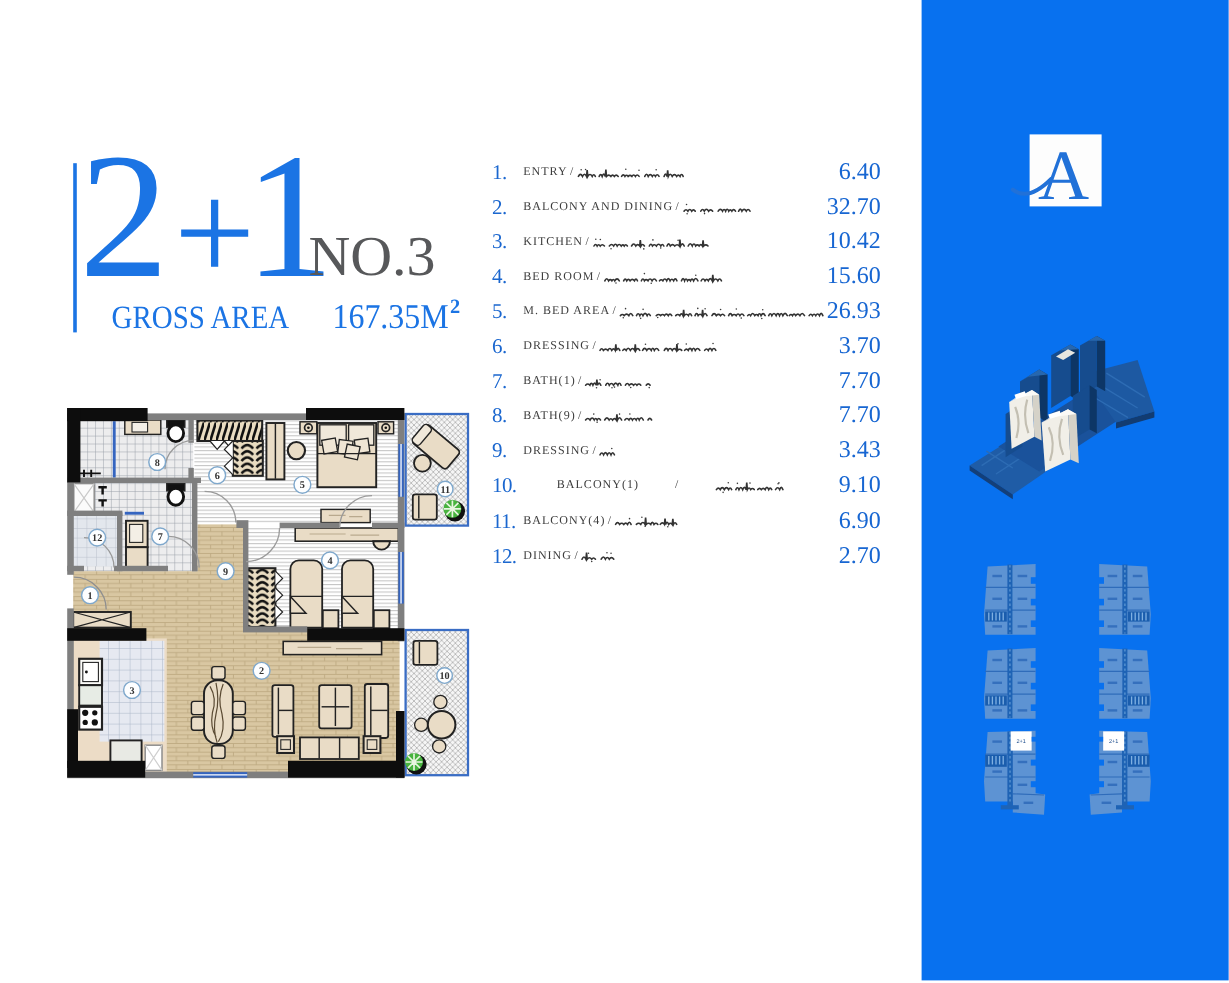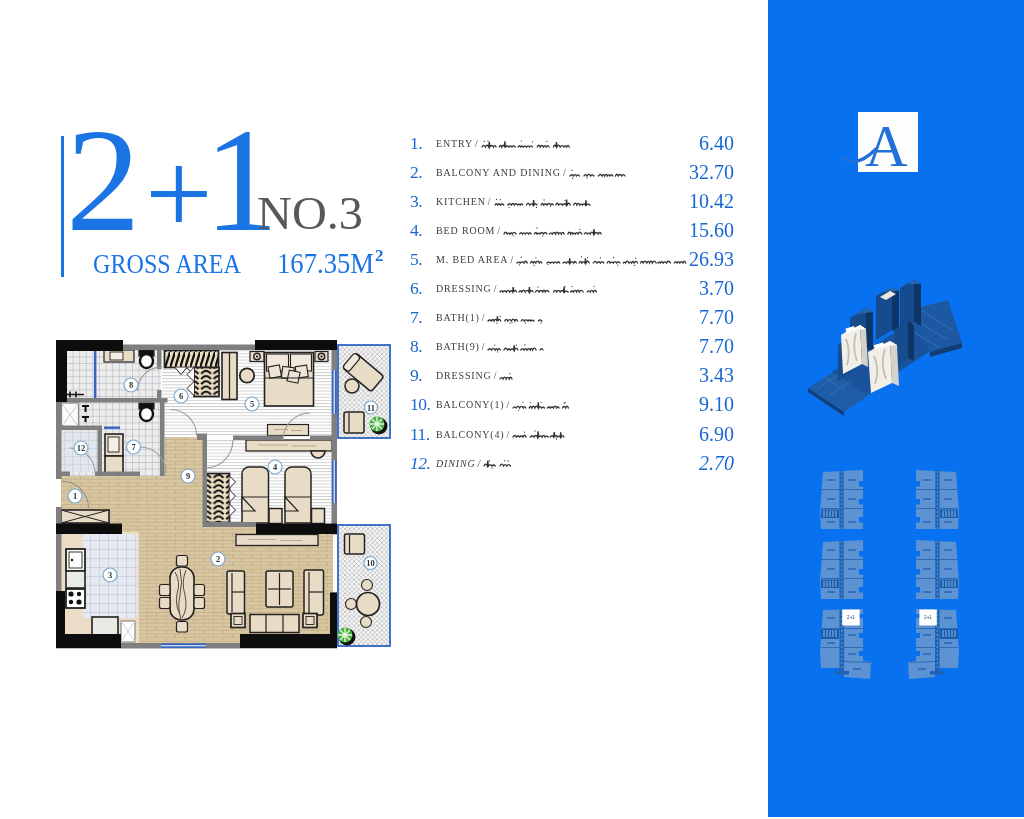--- a/index.html
+++ b/index.html
@@ -290,21 +290,21 @@
       <span class="num">9.</span>
       <span class="nm">DRESSING</span>
       <span class="sl">/</span>
       <svg class="sq" width="14" height="12" viewBox="0 0 14 12" style="overflow:visible">
         <path d="M0.0,8.0q1.5,-2.9 3.0,0q1.6,-3.7 3.1,0q1.6,-3.4 3.1,0q1.4,-3.5 2.8,0" fill="none" stroke="#333" stroke-width="1.35" stroke-linecap="round"></path>
         <circle cx="9.8" cy="2.7" r="0.65" fill="#3a3a3a"></circle>
       </svg>
       <span class="val">3.43</span>
     </div>
 
-<div class="row" style="top:394.9px;">
+<div class="row" style="top:394.9px;gap:28px;">
       <span class="num">10.</span>
       <span class="nm">BALCONY(1)</span>
       <span class="sl">/</span>
       <svg class="sq" width="56" height="12" viewBox="0 0 56 12" style="overflow:visible">
         <path d="M0.0,8.0q1.6,-2.4 3.2,0q1.7,-3.3 3.4,0q1.8,-3.3 3.6,0q1.3,-2.7 2.5,0 M16.2,8.0q1.3,-3.1 2.6,0q1.6,-3.6 3.1,0q1.5,-3.7 2.9,0l0.5,-5.8l0.5,5.8q1.4,-2.7 2.8,0q1.5,-1.9 2.9,0 M34.5,8.0q1.5,-2.0 2.9,0q1.6,-2.0 3.2,0q1.5,-3.7 3.0,0q1.3,-2.5 2.5,0 M49.3,8.0q1.7,-3.0 3.4,0q1.4,-3.7 2.7,0" fill="none" stroke="#333" stroke-width="1.35" stroke-linecap="round"></path>
         <circle cx="5.6" cy="10.3" r="0.65" fill="#3a3a3a"></circle>
         <circle cx="9.9" cy="2.3" r="0.65" fill="#3a3a3a"></circle>
         <circle cx="17.5" cy="2.8" r="0.65" fill="#3a3a3a"></circle>
         <circle cx="28.0" cy="2.6" r="0.65" fill="#3a3a3a"></circle>
         <circle cx="51.4" cy="3.2" r="0.65" fill="#3a3a3a"></circle>
@@ -320,21 +320,21 @@
       <svg class="sq" width="56" height="12" viewBox="0 0 56 12" style="overflow:visible">
         <path d="M0.0,8.0q1.6,-3.0 3.3,0q1.8,-2.0 3.5,0q1.6,-2.1 3.2,0q1.5,-3.5 2.9,0 M17.3,8.0q1.9,-2.0 3.7,0q1.7,-3.1 3.5,0l0.5,-5.7l0.5,5.7q1.9,-2.0 3.8,0q1.3,-3.4 2.7,0q1.6,-1.9 3.2,0 M37.2,8.0q1.8,-2.5 3.5,0l0.5,-4.9l0.5,4.9q1.3,-3.3 2.5,0q1.5,-1.9 3.0,0l0.5,-4.7l0.5,4.7q1.3,-2.8 2.7,0" fill="none" stroke="#333" stroke-width="1.35" stroke-linecap="round"></path>
         <circle cx="11.6" cy="3.2" r="0.65" fill="#3a3a3a"></circle>
         <circle cx="24.6" cy="9.6" r="0.65" fill="#3a3a3a"></circle>
         <circle cx="21.9" cy="2.0" r="0.65" fill="#3a3a3a"></circle>
         <circle cx="43.5" cy="10.0" r="0.65" fill="#3a3a3a"></circle>
       </svg>
       <span class="val">6.90</span>
     </div>
 
-<div class="row" style="top:453.1px;font-style:italic;">
+<div class="row" style="top:453.1px;">
       <span class="num">12.</span>
       <span class="nm">DINING</span>
       <span class="sl">/</span>
       <svg class="sq" width="31" height="12" viewBox="0 0 31 12" style="overflow:visible">
         <path d="M0.0,8.0q1.6,-3.7 3.3,0l0.5,-5.5l0.5,5.5q1.9,-2.4 3.8,0q1.5,-2.0 3.1,0 M16.0,8.0q1.8,-3.7 3.5,0q1.6,-2.8 3.2,0q1.9,-2.7 3.8,0" fill="none" stroke="#333" stroke-width="1.35" stroke-linecap="round"></path>
         <circle cx="8.1" cy="9.9" r="0.65" fill="#3a3a3a"></circle>
         <circle cx="5.4" cy="3.0" r="0.65" fill="#3a3a3a"></circle>
         <circle cx="20.8" cy="2.7" r="0.65" fill="#3a3a3a"></circle>
         <circle cx="24.2" cy="3.0" r="0.65" fill="#3a3a3a"></circle>
       </svg>

